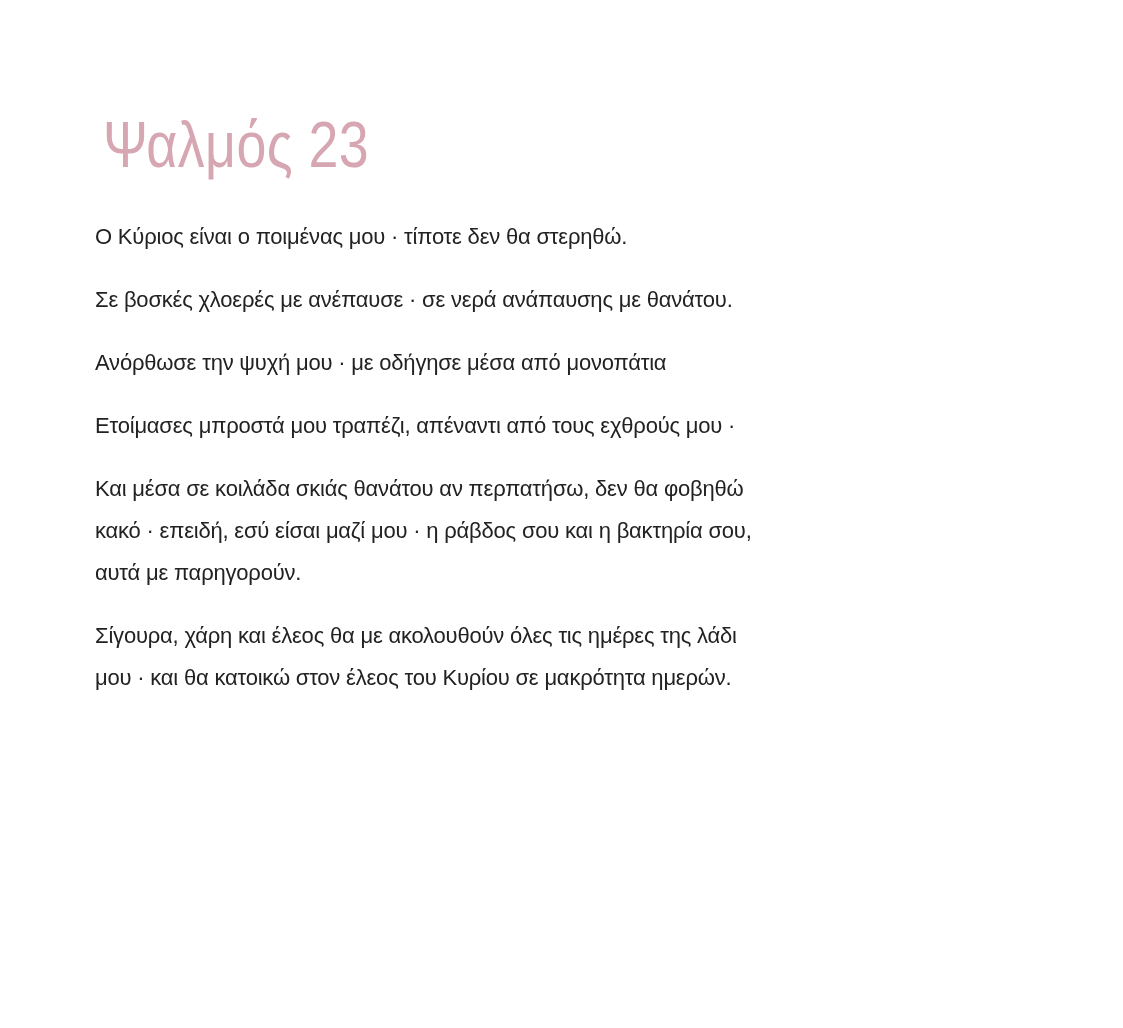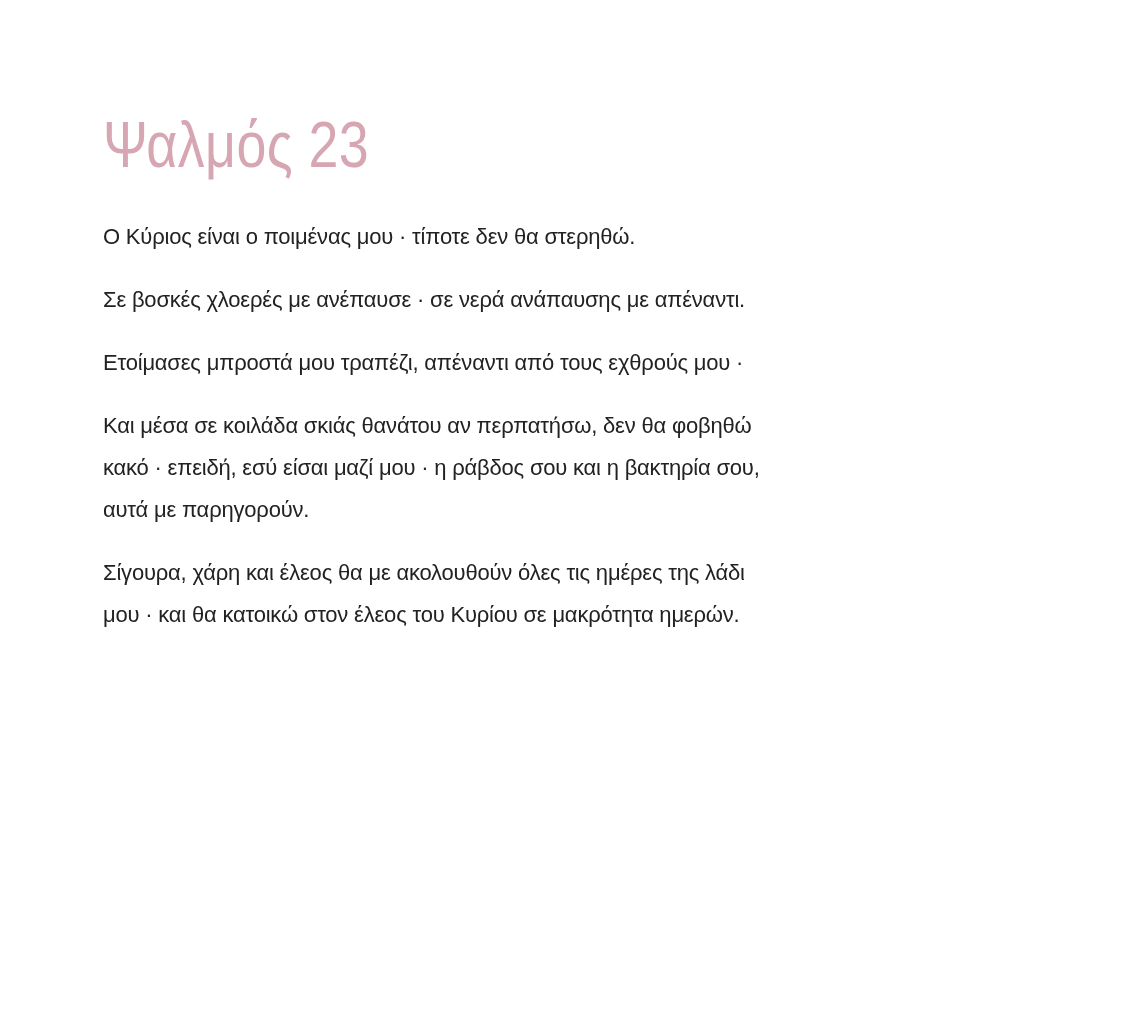--- a/index.html
+++ b/index.html
@@ -31,21 +31,21 @@
     transform: scaleX(0.84);
     transform-origin: left center;
     white-space: nowrap;
   }
   .psalm-text {
     margin-left: 95px;
     width: 800px;
     color: var(--text-color);
   }
   .psalm-text p {
-    margin: 0 0 21px 8px;
+    margin: 0 0 21px 0;
     font-size: 22px;
     font-weight: 400;
     line-height: 42px;
     letter-spacing: -0.2px;
   }
   .psalm-text .line {
     display: block;
     white-space: nowrap;
   }
 </style>
@@ -56,24 +56,25 @@
 
   <h1 class="page-title">Ψαλμός 23</h1>
 
   <section class="psalm-text">
 
     <p>
       <span class="line">Ο Κύριος είναι ο ποιμένας μου · τίποτε δεν θα στερηθώ.</span>
     </p>
 
     <p>
-      <span class="line">Σε βοσκές χλοερές με ανέπαυσε · σε νερά ανάπαυσης με απέναντι.</span>
+      <span class="line">Σε βοσκές χλοερές με ανέπαυσε · σε νερά ανάπαυσης με θανάτου.</span>
     </p>
 
     <p>
+      <span class="line">Ανόρθωσε την ψυχή μου · με οδήγησε μέσα από μονοπάτια</span>
     </p>
 
     <p>
       <span class="line">Ετοίμασες μπροστά μου τραπέζι, απέναντι από τους εχθρούς μου ·</span>
     </p>
 
     <p>
       <span class="line">Και μέσα σε κοιλάδα σκιάς θανάτου αν περπατήσω, δεν θα φοβηθώ</span>
       <span class="line">κακό · επειδή, εσύ είσαι μαζί μου · η ράβδος σου και η βακτηρία σου,</span>
       <span class="line">αυτά με παρηγορούν.</span>

